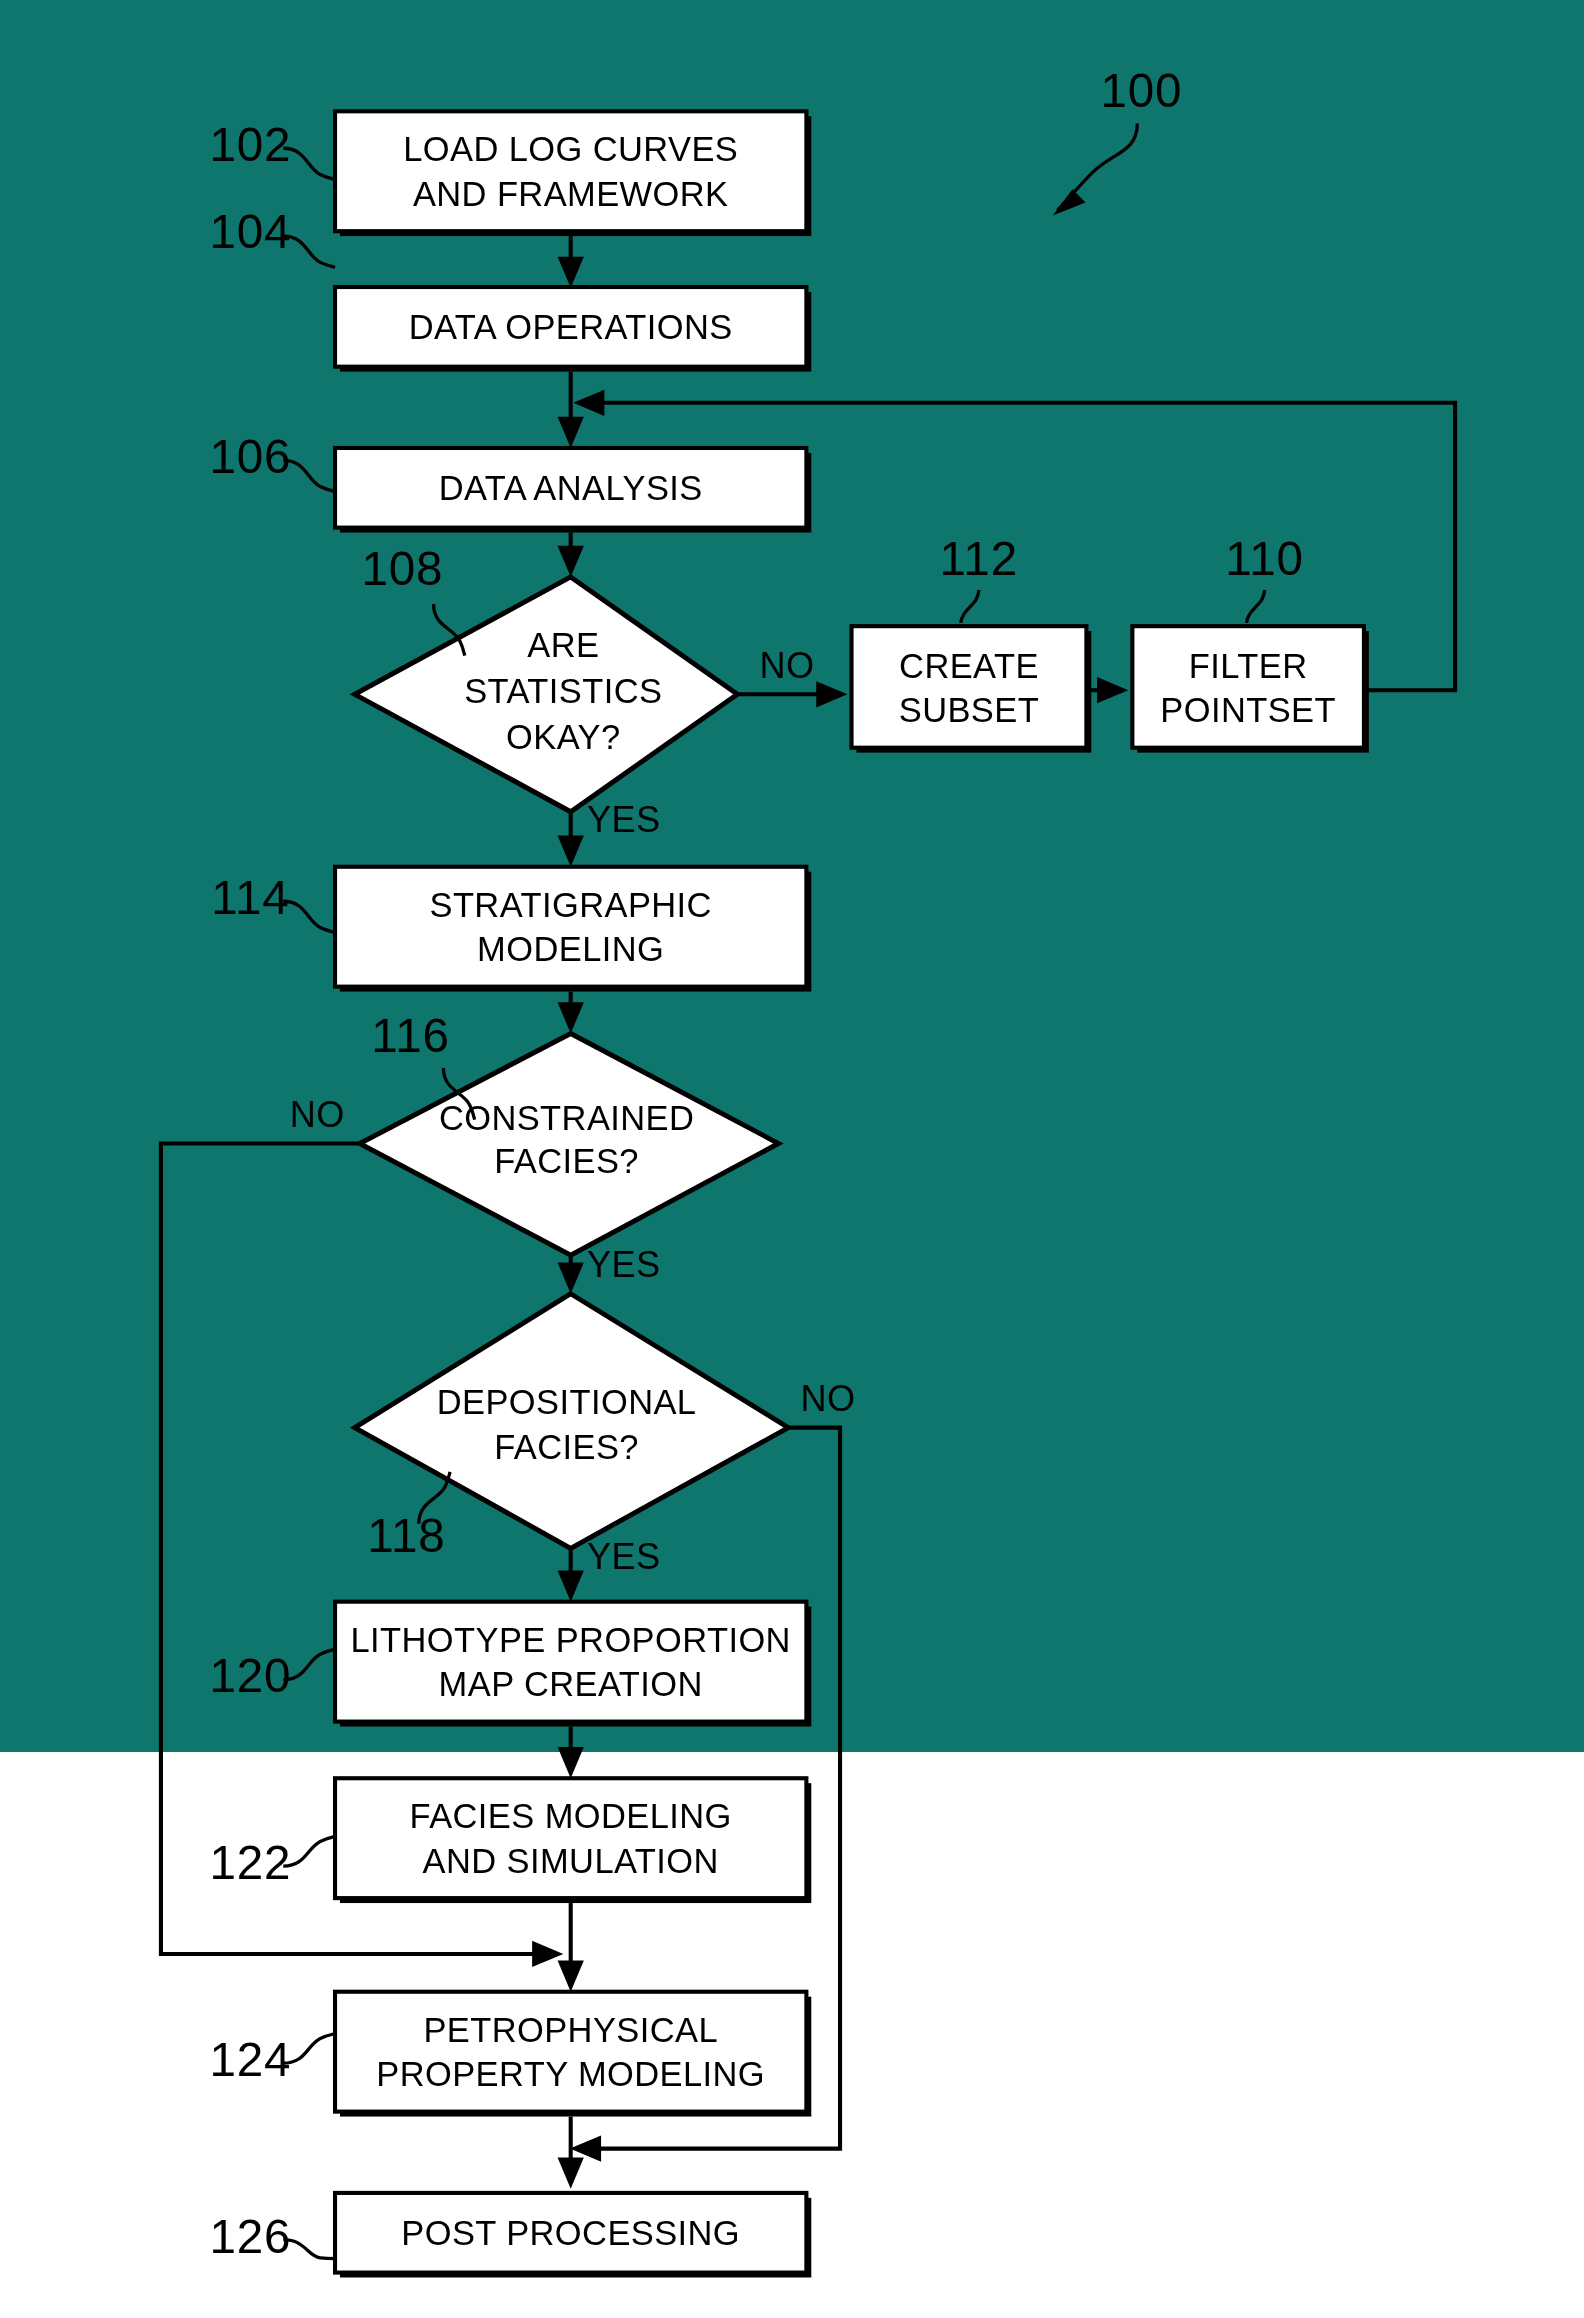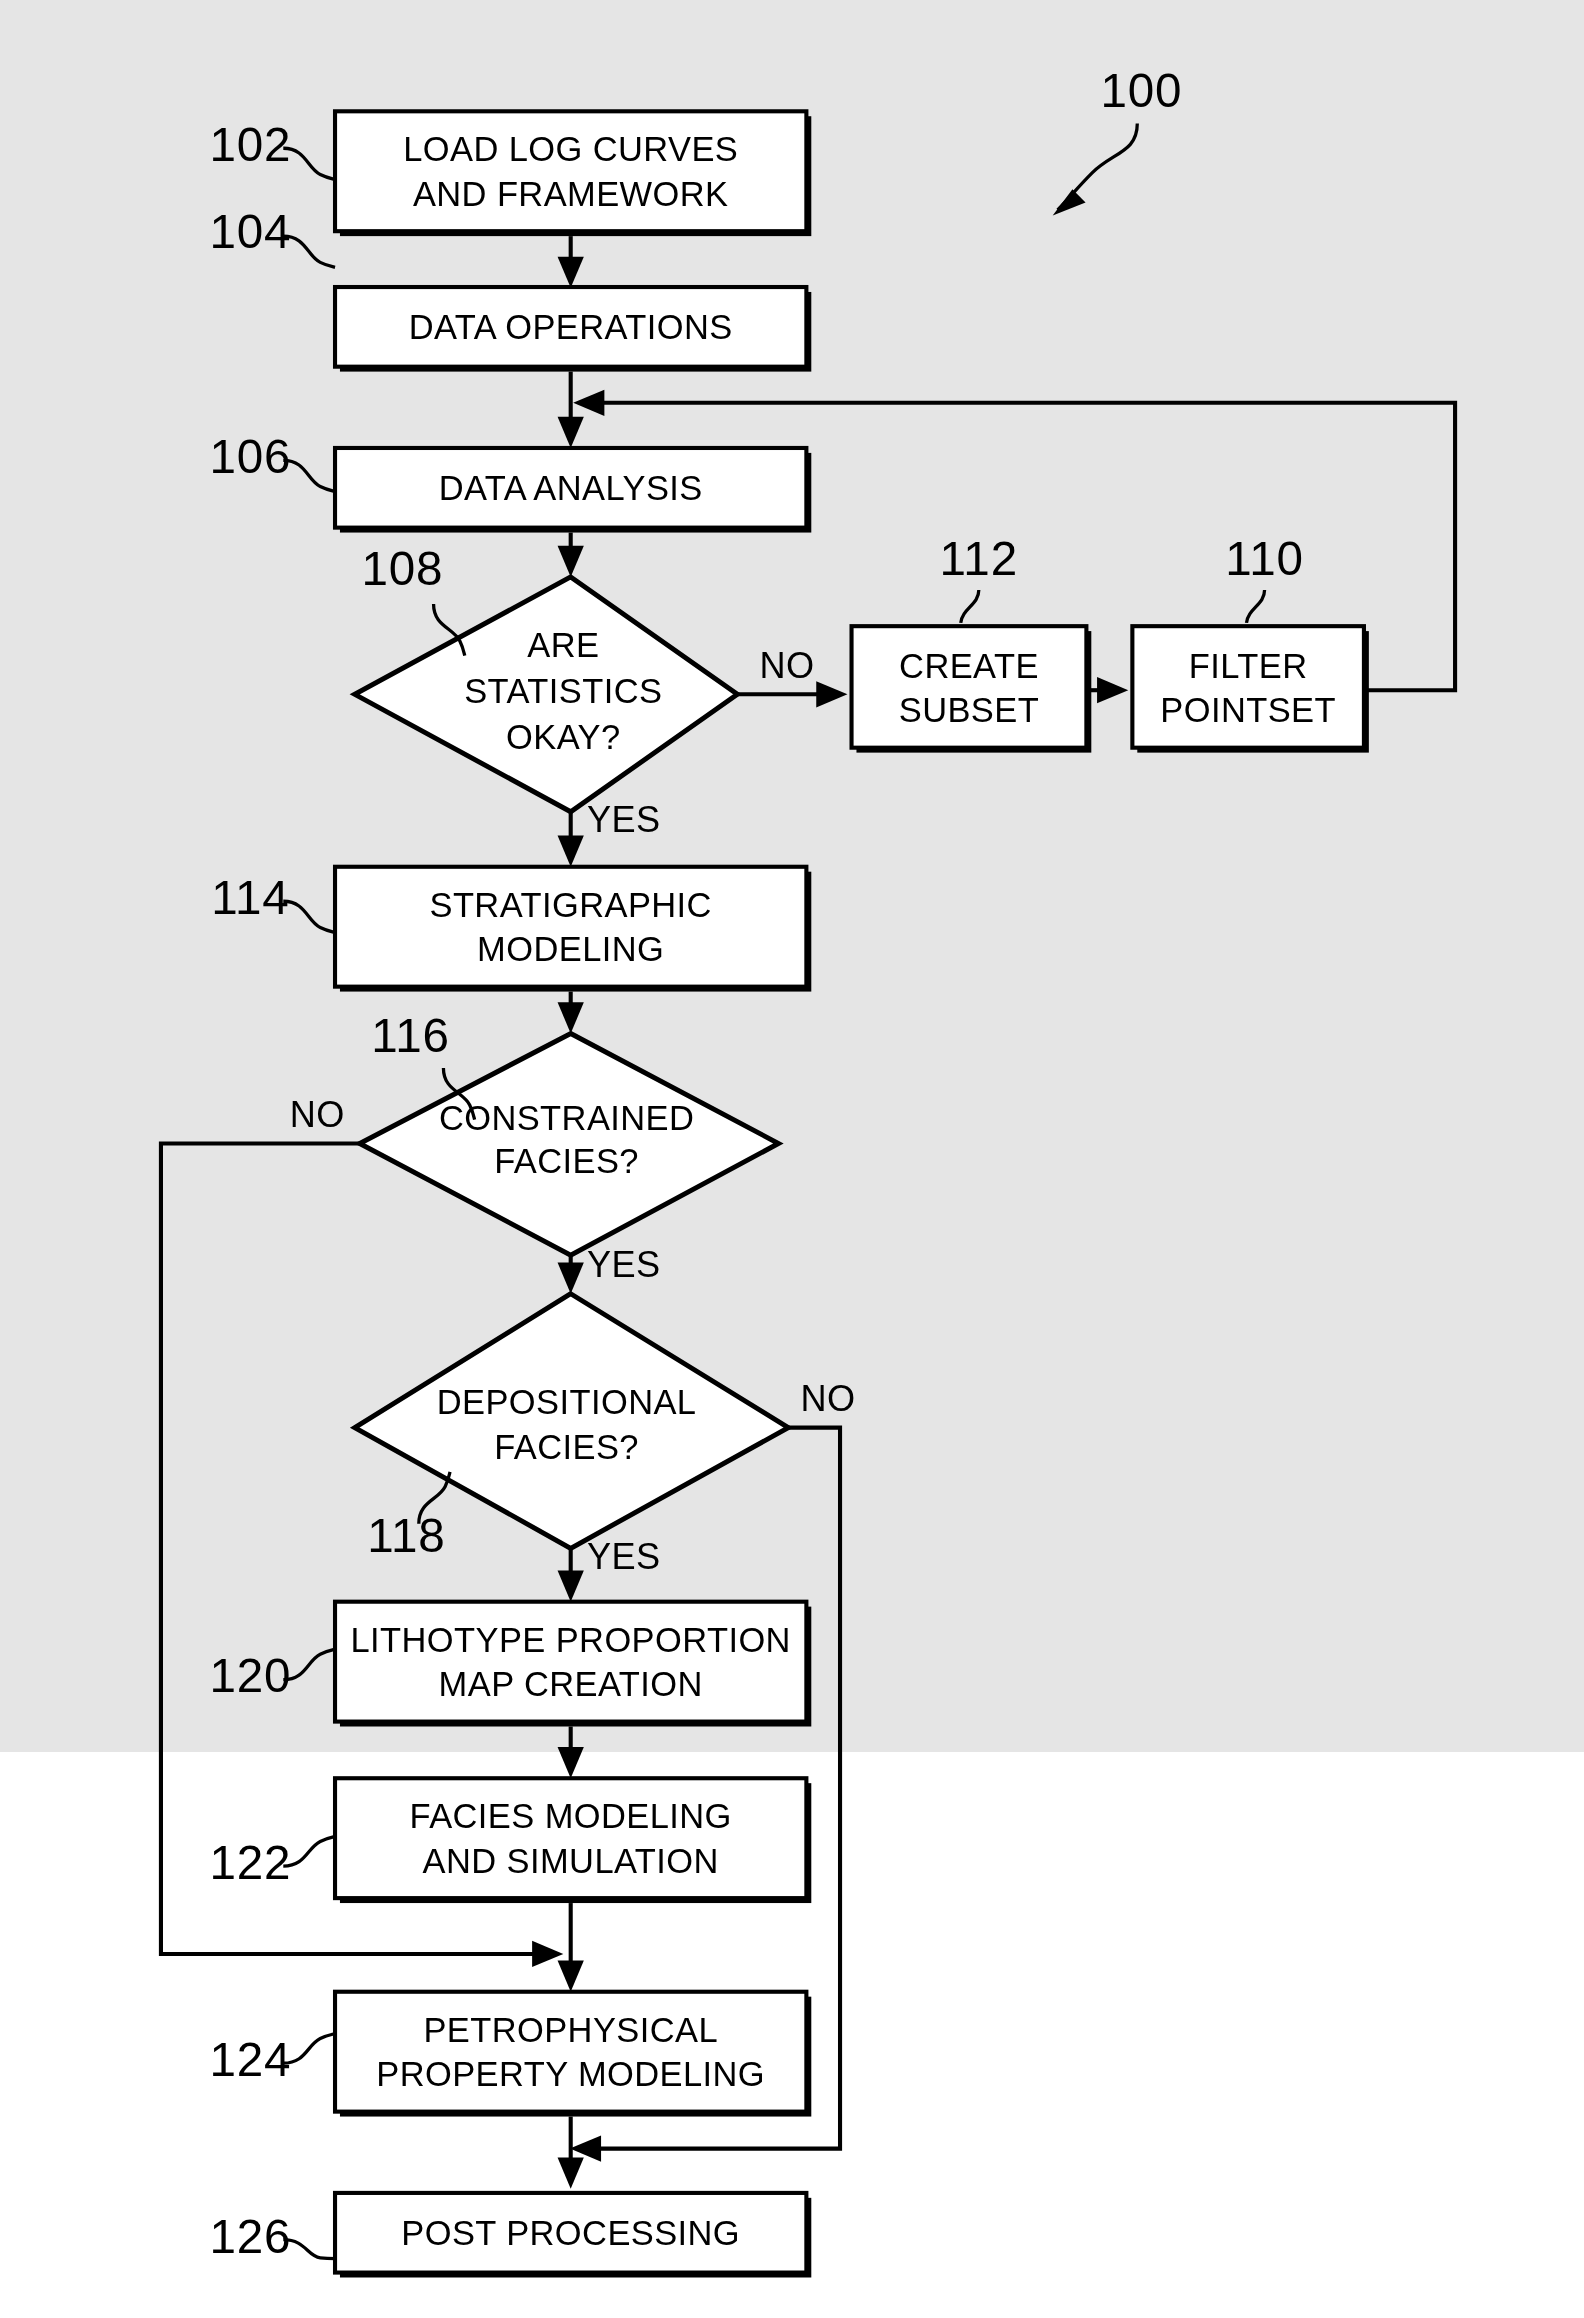--- a/index.html
+++ b/index.html
@@ -10,21 +10,21 @@
   body {
     width: 1584px;
     height: 2319px;
     font-family: "Liberation Sans", sans-serif;
     overflow: hidden;
   }
   #flowchart-root {
     position: relative;
     width: 1584px;
     height: 1752px;
-    background: #e5e5e5;
+    background: #0f766e;
   }
   svg#diagram {
     display: block;
     width: 1584px;
     height: 2319px;
   }
   .node-shape {
     fill: #ffffff;
     stroke: #000000;
     stroke-width: 5;

